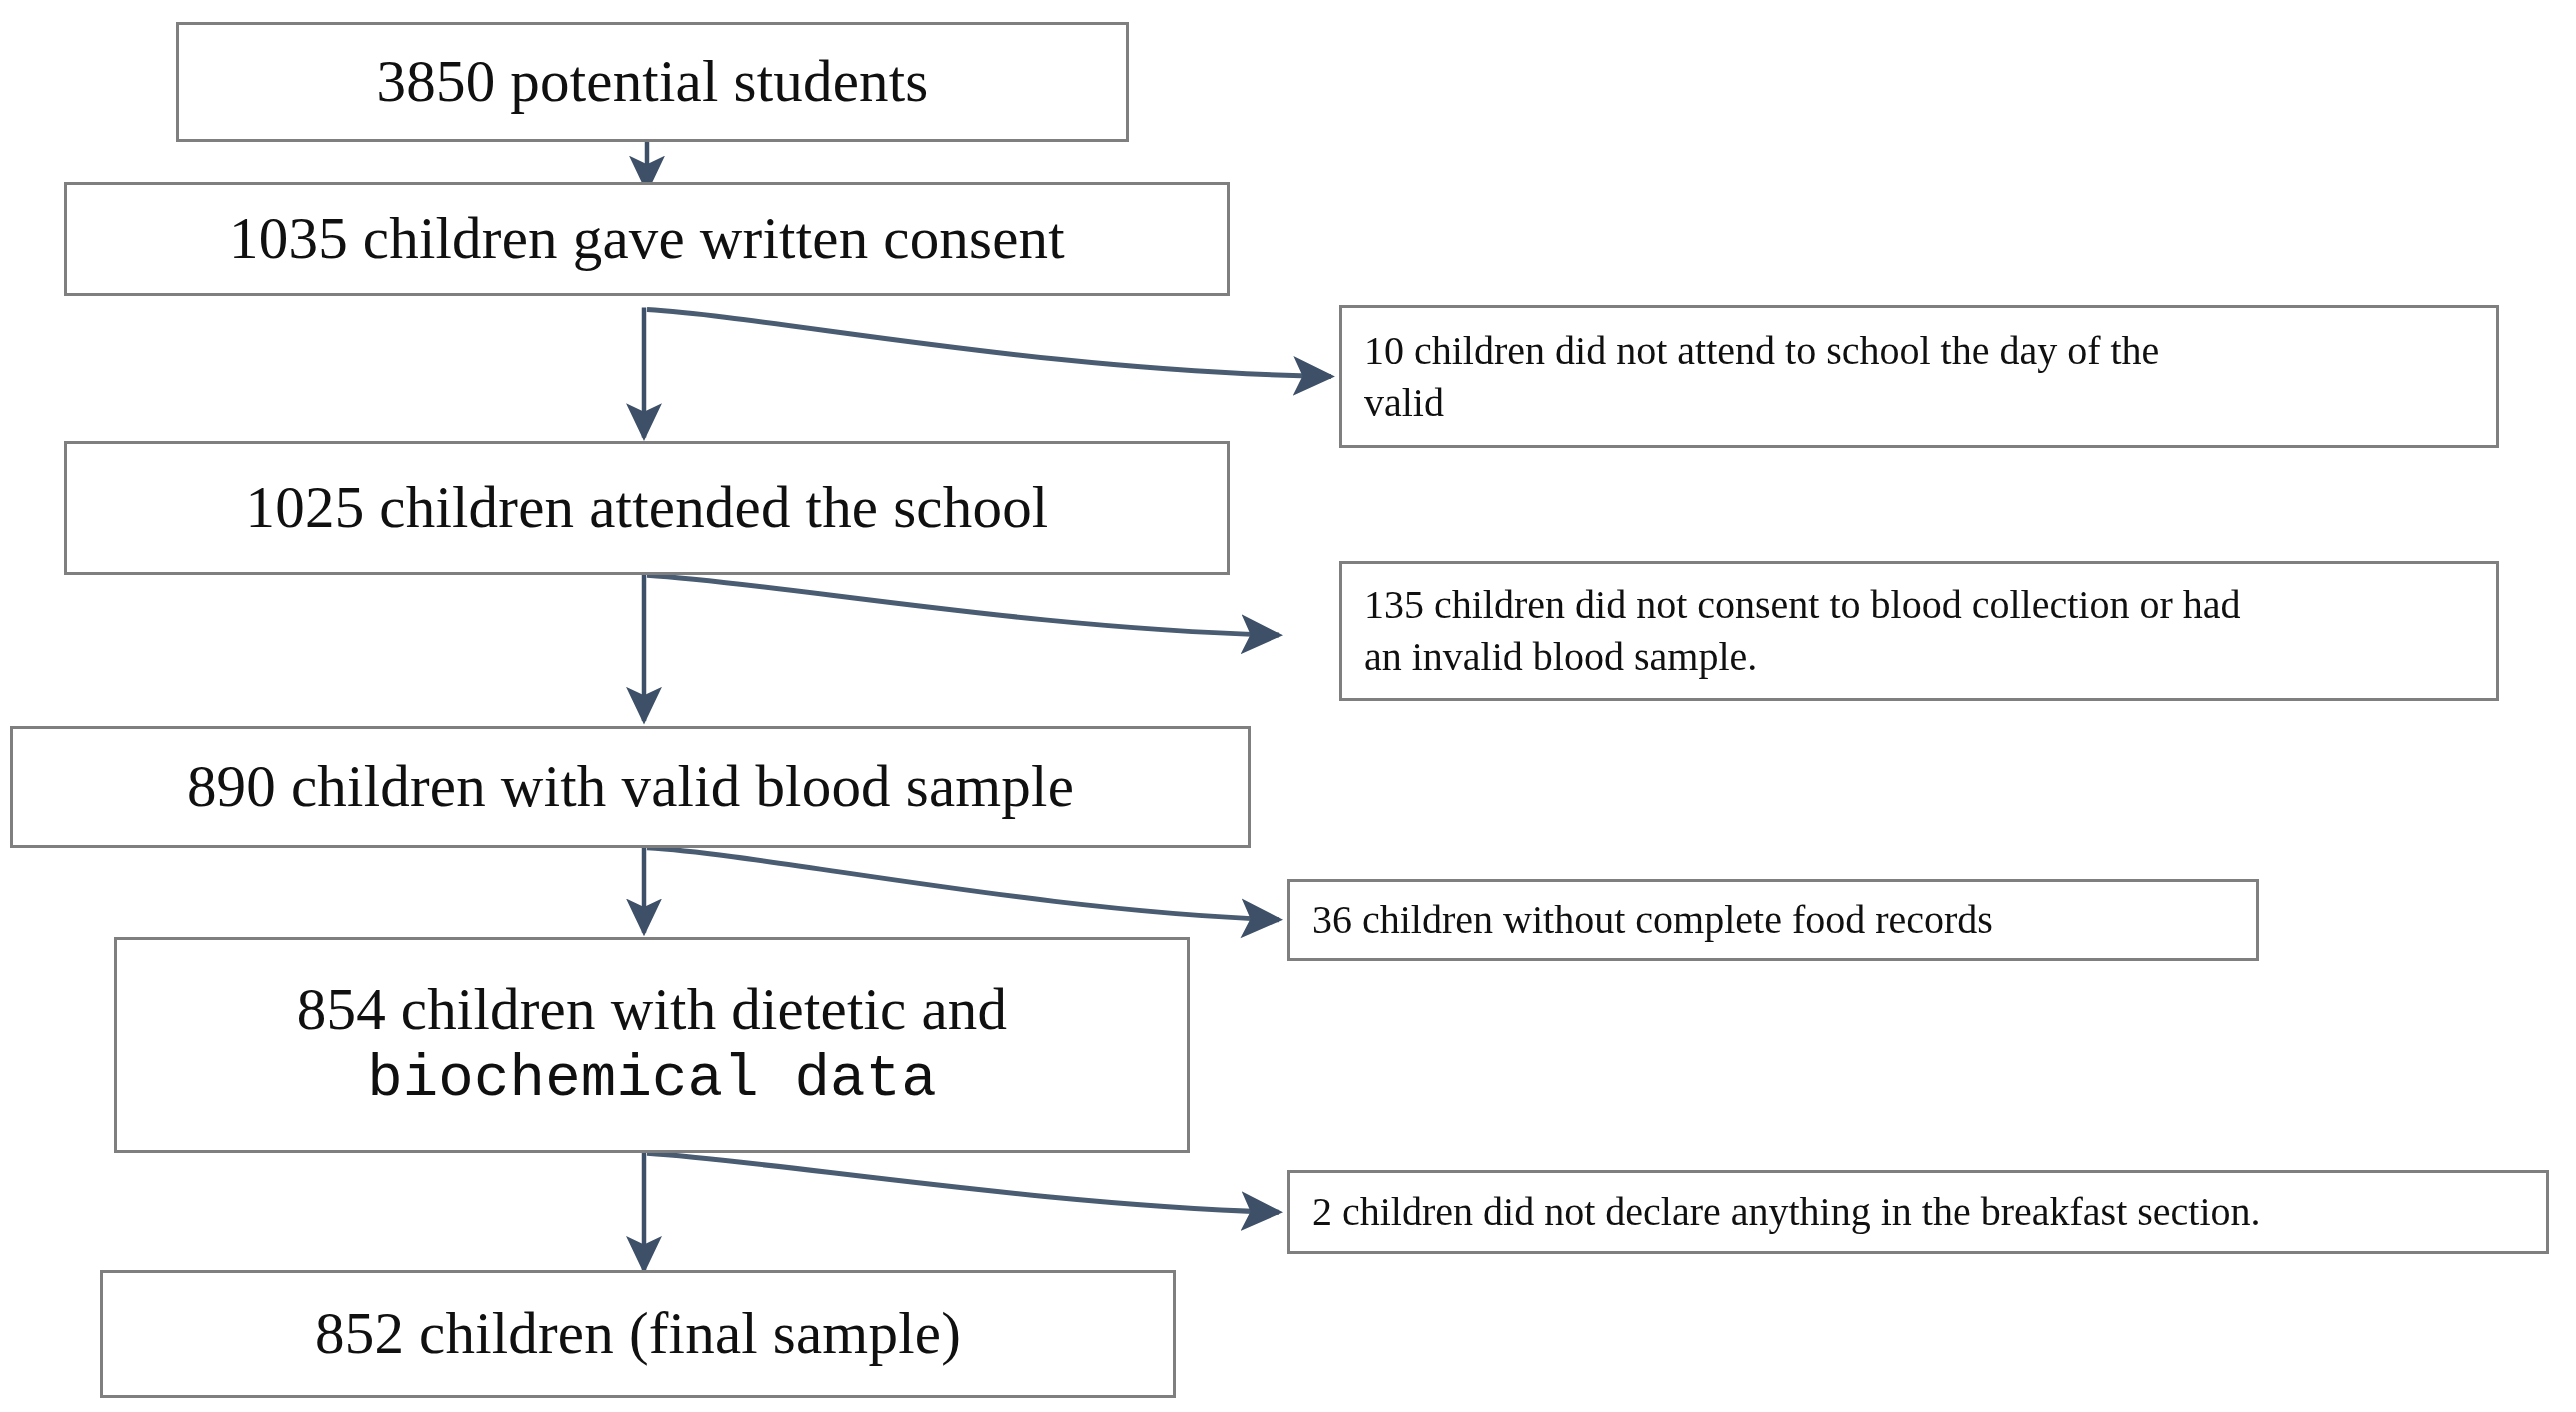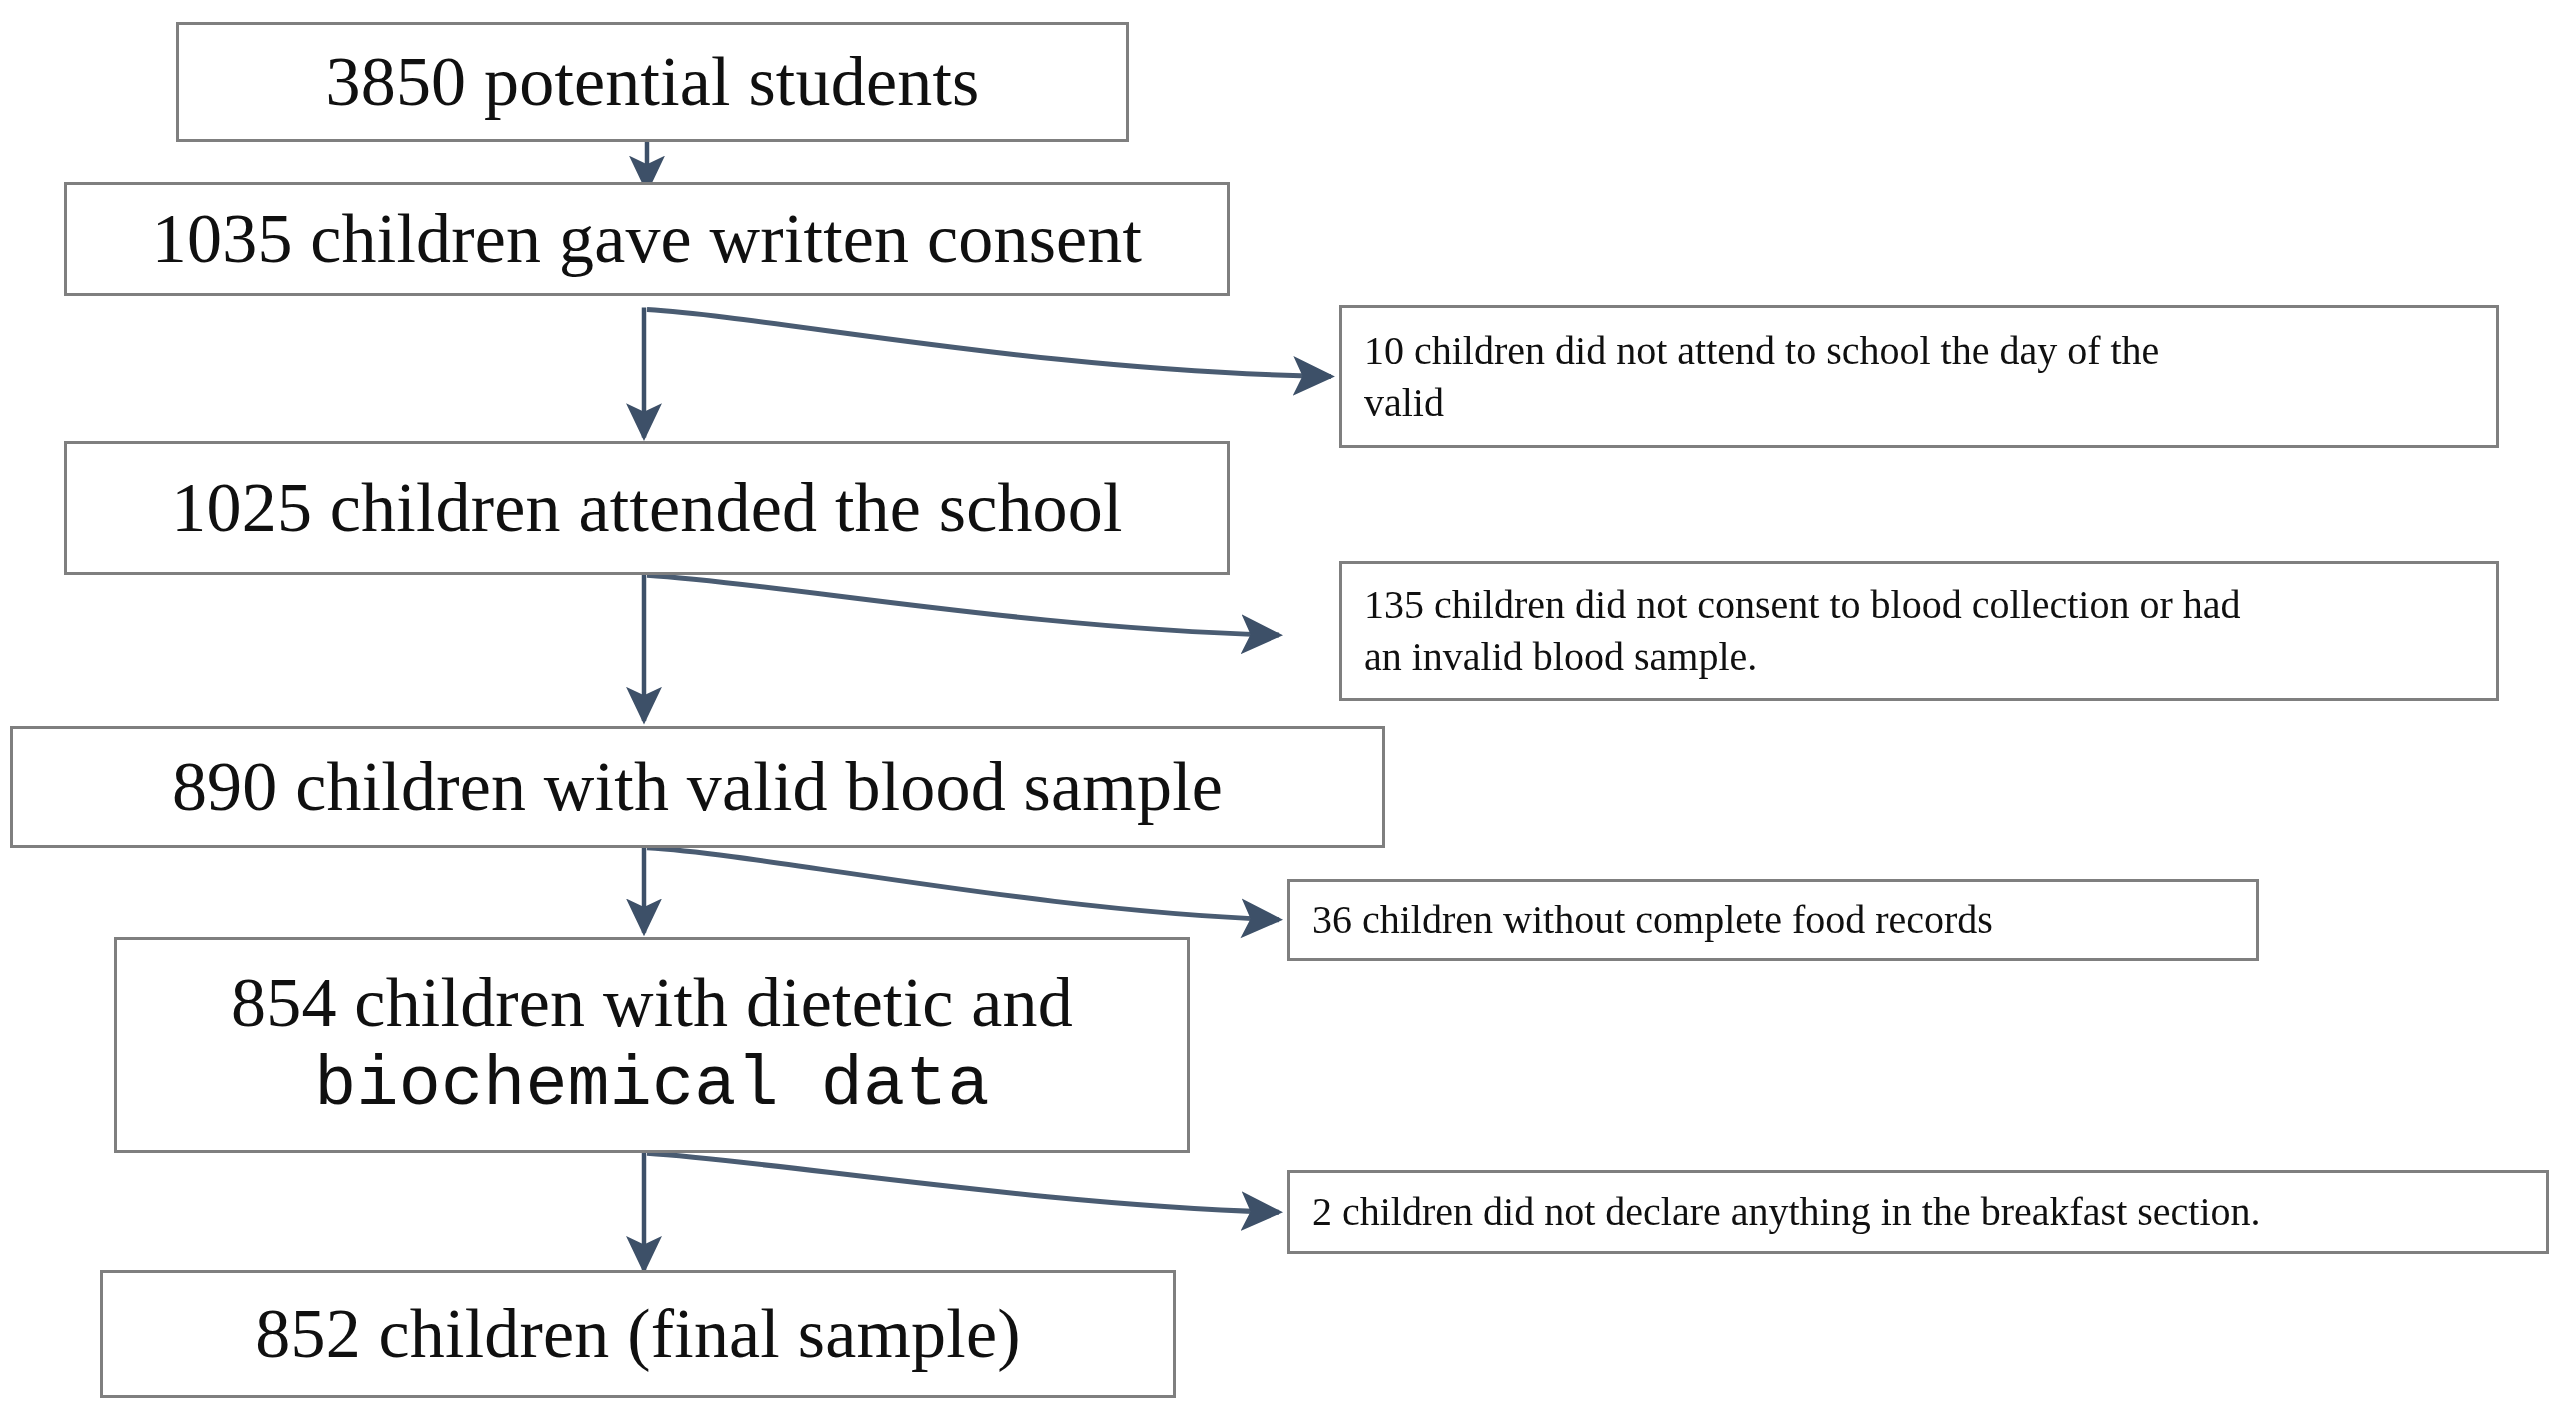--- a/index.html
+++ b/index.html
@@ -21,21 +21,21 @@
     background: #ffffff;
     border: 3px solid #7f7f7f;
     display: flex;
     align-items: center;
     justify-content: center;
     color: #101010;
     line-height: 1.18;
     text-align: center;
   }
   .main-box {
-    font-size: 70px;
+    font-size: 59px;
     letter-spacing: 0.2px;
   }
   .side-box {
     font-size: 40px;
     text-align: left;
     justify-content: flex-start;
     align-items: center;
     padding: 6px 18px 6px 22px;
     line-height: 1.30;
   }
@@ -88,21 +88,21 @@
   </div>
 
   <div class="flow-box main-box" style="left:64px; top:182px; width:1166px; height:114px;">
     <span style="display: block;">1035 children gave written consent</span>
   </div>
 
   <div class="flow-box main-box" style="left:64px; top:441px; width:1166px; height:134px;">
     <span style="display: block;">1025 children attended the school</span>
   </div>
 
-  <div class="flow-box main-box" style="left:10px; top:726px; width:1375px; height:122px;">
+  <div class="flow-box main-box" style="left:10px; top:726px; width:1241px; height:122px;">
     <span style="display: block;">890 children with valid blood sample</span>
   </div>
 
   <div class="flow-box main-box" style="left:114px; top:937px; width:1076px; height:216px; flex-direction:column;">
     <span style="display: block;">854  children with dietetic and</span>
     <span style="display: block; font-family: Liberation Mono, monospace;">biochemical data</span>
   </div>
 
   <div class="flow-box main-box" style="left:100px; top:1270px; width:1076px; height:128px;">
     <span style="display: block;">852  children (final sample)</span>

